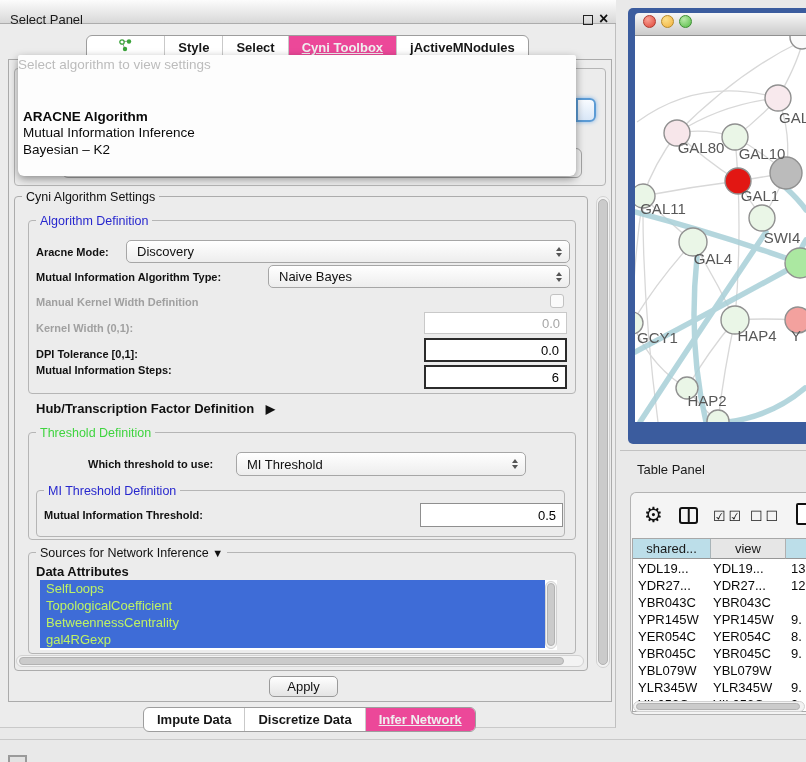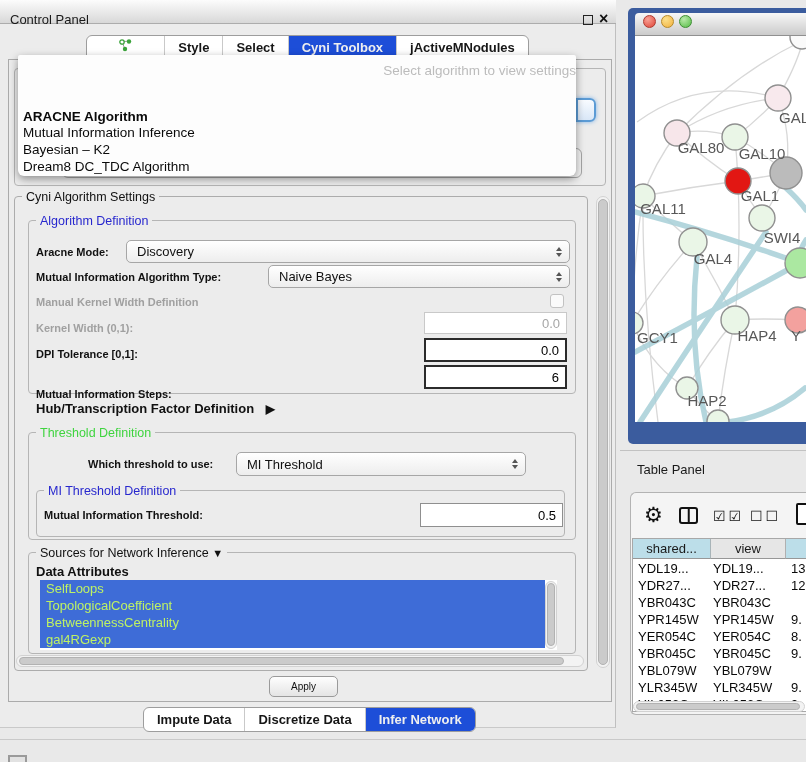--- a/index.html
+++ b/index.html
@@ -11,32 +11,32 @@
   .cp-window { left:0; top:8; width:616px; height:728px; background:#ECECEC; border-right:1px solid #BFBFBF; border-bottom:1px solid #C9C9C9; }
   .titlebar { left:0; top:8; width:616px; height:24px; background:linear-gradient(#FCFCFC,#D8D8D8); border-bottom:1px solid #ACACAC; }
   .titlebar-text { left:10px; top:12px; font-size:13px; color:#1A1A1A; }
   .float-btn { left:583px; top:15px; width:10px; height:10px; border:1.6px solid #222; background:transparent; }
   .close-btn { left:599px; top:10px; font-size:16px; font-weight:bold; color:#111; line-height:18px; }
 
   .tabbar { display:flex; background:#FFF; border:1px solid #9D9D9D; border-radius:6px 6px 0 0; overflow:hidden; height:25px; }
   .tabbar.bottom { border-radius:6px; }
   .tab { font-size:13px; font-weight:bold; color:#161616; padding:0 13px; line-height:23px; border-left:1px solid #C9C9C9; display:flex; align-items:center; gap:5px; white-space:nowrap; }
   .tab:first-child { border-left:none;flex-direction:column; }
-  .tab.sel { background:#1d4ed8; color:#EFEFEF; }
+  .tab.sel { background:#ec4899; color:#EFEFEF;text-decoration:underline; }
 
   .content-panel { left:8px; top:59px; width:604px; height:643px; border:1px solid #ABABAB; background:#ECECEC; }
 
   
   .remnant-group { left:14px; top:68px; width:592px; height:118px; border:1px solid #B5B5B5; border-radius:4px; }
   .remnant-combo { left:62px; top:148px; width:520px; height:30px; border:1px solid #A5A5A5; border-radius:6px; background:#F2F2F2; }
   .focus-combo { left:576px; top:98px; width:20px; height:24px; border:2px solid #5B9BD5; box-shadow:0 0 4px #7FB3E8; border-radius:0 6px 6px 0; background:linear-gradient(#F8FBFF,#D9E7F7); }
 
   
   .popup { left:18px; top:55px; width:558px; height:121px; background:#FDFDFD; border-radius:2px 2px 6px 6px; box-shadow:0 3px 9px rgba(0,0,0,.4); z-index:10; }
-  .popup-placeholder { left:0; top:8px; width:100%; text-align:right; color:#BCBCBC; font-size:13.5px; }
+  .popup-placeholder { left:0; top:2px; width:100%; text-align:left; color:#BCBCBC; font-size:13.5px; }
   .popup-item { left:0; width:100%; height:16.6px; font-size:13.5px; line-height:16.6px; padding-left:5px; color:#0A0A0A; }
   .popup-item.bold { font-weight:bold; }
 
   
   .groupbox { border:1px solid #ACACAC; border-radius:4px; }
   .grouplabel { font-size:12.5px; background:#ECECEC; padding:0 4px; white-space:nowrap; line-height:14px; }
   .lbl-blue { color:#2727CE; }
   .lbl-green { color:#3FD43F; }
   .fieldlabel { font-size:11px; font-weight:bold; white-space:nowrap; }
   .fieldlabel.dis { color:#A0A0A0; }
@@ -52,21 +52,21 @@
   .field-mid { border:1px solid #8F8F8F; }
 
   .checkbox { width:14px; height:14px; border:1.5px solid #C2C2C2; border-radius:3px; background:#FAFAFA; }
 
   .attr-list { left:40px; top:580px; width:517px; height:70px; background:#FFF; overflow:hidden; }
   .attr-item { width:505px; height:17px; line-height:17px; font-size:13px; padding-left:6px; background:#3E6CD7; color:#bef264; white-space:nowrap; }
 
   .sb-track { background:#F3F3F3; border:1px solid #D2D2D2; border-radius:7px; }
   .sb-thumb { position:absolute; background:#CBCBCB; border:1px solid #B2B2B2; border-radius:6px; }
 
-  .apply-btn { left:269px; top:676px; width:69px; height:21px; border:1px solid #9A9A9A; border-radius:5px; background:linear-gradient(#FEFEFE,#E4E4E4); font-size:10px; text-align:center; line-height:19px; }
+  .apply-btn { left:269px; top:676px; width:69px; height:21px; border:1px solid #9A9A9A; border-radius:5px; background:linear-gradient(#FEFEFE,#E4E4E4); font-size:13px; text-align:center; line-height:19px; }
 
   .bottom-divider { left:0; top:739px; width:806px; height:1px; background:#C9C9C9; }
   .partial-btn { left:8px; top:755px; width:19px; height:10px; border:2px solid #9A9A9A; background:#E2E2E2; }
 
   
   .net-frame { left:628px; top:8px; width:178px; height:436px; background:#3B5C9E; border-radius:5px 0 0 5px; }
   .net-titlebar { left:635px; top:13px; width:171px; height:23px; background:linear-gradient(#F7F7F7,#CBCBCB); border-bottom:1px solid #909090; border-top-left-radius:4px; }
   .light { width:13px; height:13px; border-radius:50%; }
   .light.red { left:643px; top:15px; background:radial-gradient(circle at 35% 30%,#F9A296,#DE4537); border:1px solid #AE3A30; }
   .light.yellow { left:661px; top:15px; background:radial-gradient(circle at 35% 30%,#FBE08B,#F2B13F); border:1px solid #B78A28; }
@@ -89,21 +89,21 @@
   .td { position:absolute; font-size:13px; height:17px; line-height:17px; white-space:nowrap; color:#0A0A0A; }
 
   svg text { font-family:"Liberation Sans",sans-serif; }
 </style>
 </head>
 <body>
 
 <div class="abs cp-window"></div>
 
 <div class="abs titlebar"></div>
-<div class="abs titlebar-text">Control Panel</div>
+<div class="abs titlebar-text">Select Panel</div>
 <div class="abs float-btn"></div>
 <div class="abs close-btn">×</div>
 
 <div class="abs tabbar" style="left:86px; top:35px;">
   <div class="tab">
     <span>
       <svg width="13" height="13" viewBox="0 0 13 13">
         <line x1="3" y1="3" x2="9" y2="2" stroke="#9A9A9A" stroke-width="1"></line>
         <line x1="3" y1="3" x2="6" y2="10" stroke="#9A9A9A" stroke-width="1"></line>
         <circle cx="3" cy="3" r="2.2" fill="#FFF" stroke="#3BA33B" stroke-width="1.3"></circle>
@@ -135,21 +135,20 @@
 
 <div class="abs sb-track" style="left:596px; top:196px; width:14px; height:472px;">
   <div class="sb-thumb" style="left:1px; top:2px; width:10px; height:466px;"></div>
 </div>
 
 <div class="abs popup">
   <div class="abs popup-placeholder">Select algorithm to view settings</div>
   <div class="abs popup-item bold" style="top:53.7px;">ARACNE Algorithm</div>
   <div class="abs popup-item" style="top:70.3px;">Mutual Information Inference</div>
   <div class="abs popup-item" style="top:86.9px;">Bayesian – K2</div>
-  <div class="abs popup-item" style="top:103.5px;">Dream8 DC_TDC Algorithm</div>
 </div>
 
 <div class="abs groupbox" style="left:14px; top:196px; width:574px; height:475px;"></div>
 <div class="abs grouplabel" style="left:22px; top:190px;">Cyni Algorithm Settings</div>
 
 <div class="abs groupbox" style="left:28px; top:220px; width:548px; height:174px; border-color:#B5B5B5;"></div>
 <div class="abs grouplabel lbl-blue" style="left:36px; top:214px;">Algorithm Definition</div>
 
 <div class="abs fieldlabel" style="left:36px; top:246px;">Aracne Mode:</div>
 <div class="abs combo" style="left:126px; top:240px; width:444px; height:23px;">
@@ -171,21 +170,21 @@
 
 <div class="abs fieldlabel dis" style="left:36px; top:296px;">Manual Kernel Width Definition</div>
 <div class="abs checkbox" style="left:550px; top:294px;"></div>
 
 <div class="abs fieldlabel dis" style="left:36px; top:322px;">Kernel Width (0,1):</div>
 <input class="abs field field-dis" style="left: 424px; top: 312px; width: 143px; height: 22px;" readonly="" value="0.0">
 
 <div class="abs fieldlabel" style="left:36px; top:348px;">DPI Tolerance [0,1]:</div>
 <input class="abs field field-strong" style="left: 424px; top: 338px; width: 143px; height: 24px;" readonly="" value="0.0">
 
-<div class="abs fieldlabel" style="left:36px; top:388px;">Mutual Information Steps:</div>
+<div class="abs fieldlabel" style="left:36px; top:364px;">Mutual Information Steps:</div>
 <input class="abs field field-strong" style="left: 424px; top: 365px; width: 143px; height: 24px;" readonly="" value="6">
 
 <div class="abs fieldlabel" style="left:36px; top:401px; font-size:13px;">
   <span>Hub/Transcription Factor Definition</span>
   <span style="margin-left:8px; font-size:12px;">▶</span>
 </div>
 
 <div class="abs groupbox" style="left:28px; top:432px; width:548px; height:108px; border-color:#B5B5B5;"></div>
 <div class="abs grouplabel lbl-green" style="left:36px; top:426px;">Threshold Definition</div>
 

